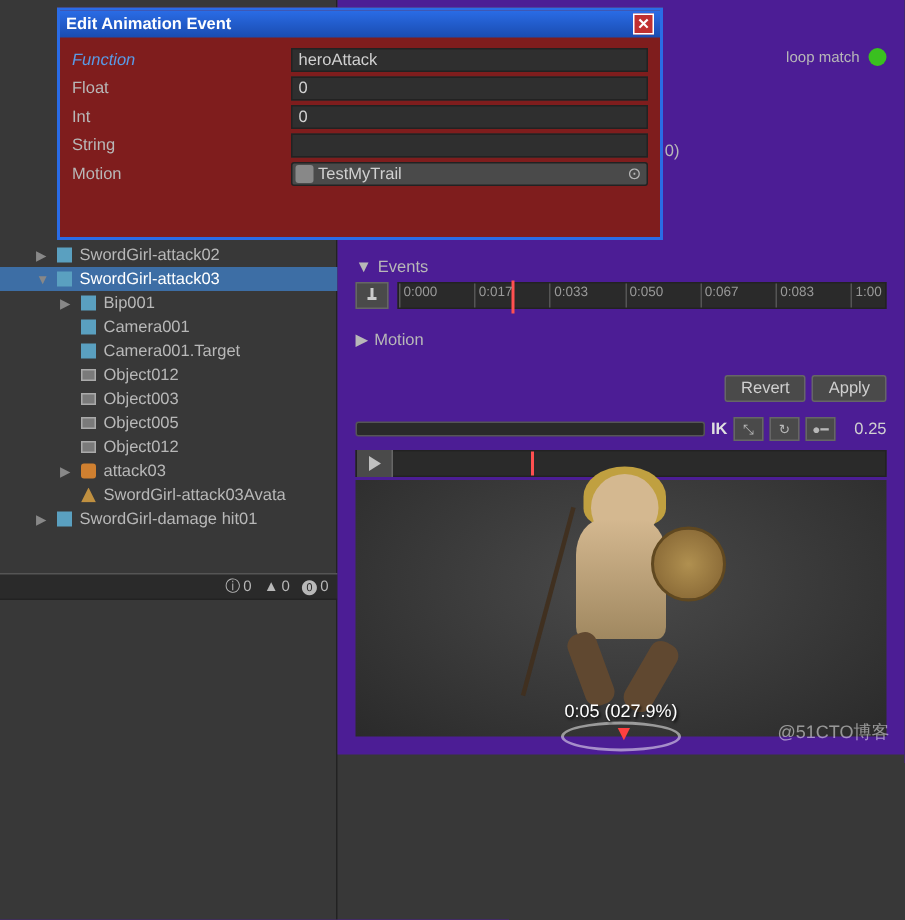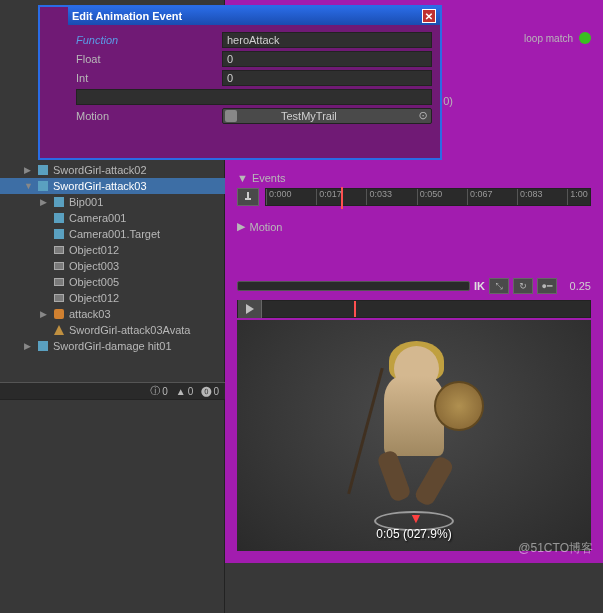--- a/index.html
+++ b/index.html
@@ -1,29 +1,29 @@
 <!DOCTYPE html>
 <html><head>
 <meta charset="utf-8">
 <style>
 * { box-sizing: border-box; margin: 0; padding: 0; font-family: Arial, sans-serif; }
 body { background: #383838; color: #b8b8b8; font-size: 11px; width: 603px; height: 613px; overflow: hidden; position: relative; }
 
 
-.dialog { position: absolute; top: 5px; left: 38px; width: 404px; height: 155px; border: 2px solid #2a6ce6; background: #701a75; z-index: 100; padding-left: 28px; }
+.dialog { position: absolute; top: 5px; left: 38px; width: 404px; height: 155px; border: 2px solid #2a6ce6; background: #7f1d1d; z-index: 100; }
 .dialog-title { background: linear-gradient(#2a6ce6, #1a4cb0); height: 18px; display: flex; align-items: center; padding: 0 4px; color: #fff; font-size: 11px; font-weight: bold; }
 .dialog-title .close-btn { margin-left: auto; width: 14px; height: 14px; background: #c03030; border: 1px solid #fff; display: flex; align-items: center; justify-content: center; color: #fff; font-size: 10px; cursor: pointer; }
 .dialog-body { padding: 6px 8px; }
 .dialog-row { display: flex; align-items: center; margin-bottom: 2px; height: 17px; }
 .dialog-label { width: 146px; color: #b8b8b8; font-size: 11px; }
 .dialog-label.link { color: #5a9be6; font-style: italic; }
 .dialog-input { flex: 1; background: #2f2f2f; border: 1px solid #222; color: #d0d0d0; height: 16px; padding: 0 4px; font-size: 11px; }
 .obj-field { flex: 1; display: flex; align-items: center; background: #4a4a4a; border: 1px solid #222; height: 16px; padding: 0 2px; border-radius: 2px; }
 .obj-icon { width: 12px; height: 12px; background: #888; border-radius: 2px; margin-right: 3px; }
-.obj-text { flex: 1; font-size: 11px; color: #d0d0d0; margin-left: 41px; }
+.obj-text { flex: 1; font-size: 11px; color: #d0d0d0; }
 .obj-picker { width: 12px; text-align: center; cursor: pointer; }
 
 
 .left-panel { position: absolute; left: 0; top: 0; width: 225px; height: 613px; background: #383838; border-right: 1px solid #222; }
 .hierarchy { position: absolute; top: 162px; left: 0; width: 225px; }
 .tree-row { display: flex; align-items: center; height: 16px; padding-left: 8px; }
 .tree-row.selected { background: #3d6ea5; color: #fff; }
 .tree-row .arrow { width: 12px; font-size: 9px; color: #888; }
 .tree-row .icon { width: 14px; height: 12px; margin-right: 3px; display: inline-flex; align-items: center; justify-content: center; }
 .cube-icon { background: #5aa0c0; width: 10px; height: 10px; }
@@ -31,21 +31,21 @@
 .anim-icon { width: 10px; height: 10px; background: #d08030; border-radius: 2px; }
 .avatar-icon { width: 10px; height: 10px; background: #c09040; clip-path: polygon(50% 0, 100% 100%, 0 100%); }
 .indent-1 { padding-left: 24px; }
 .indent-2 { padding-left: 40px; }
 
 
 .status-bar { position: absolute; top: 382px; left: 0; width: 225px; height: 18px; background: #2a2a2a; border-top: 1px solid #555; border-bottom: 1px solid #222; display: flex; align-items: center; justify-content: flex-end; padding: 0 6px; gap: 8px; font-size: 10px; }
 .status-bar .stat-icon { display: inline-flex; align-items: center; gap: 2px; }
 
 
-.right-panel { position: absolute; left: 225px; top: 0; width: 378px; height: 563px; background: #a21caf; }
+.right-panel { position: absolute; left: 225px; top: 0; width: 378px; height: 503px; background: #4c1d95; }
 .loop-match { position: absolute; top: 32px; right: 12px; display: flex; align-items: center; gap: 6px; font-size: 10px; }
 .loop-dot { width: 12px; height: 12px; border-radius: 50%; background: #3ac020; }
 .events-section { position: absolute; top: 172px; left: 12px; right: 12px; }
 .section-header { display: flex; align-items: center; gap: 4px; font-size: 11px; margin-bottom: 4px; }
 .timeline-row { display: flex; align-items: flex-start; gap: 6px; }
 .add-event-btn { width: 22px; height: 18px; background: #4a4a4a; border: 1px solid #666; display: flex; align-items: center; justify-content: center; cursor: pointer; }
 .timeline { flex: 1; height: 18px; background: #2a2a2a; border: 1px solid #222; position: relative; display: flex; font-size: 9px; color: #999; }
 .timeline .tick { position: absolute; top: 0; height: 100%; border-left: 1px solid #555; padding-left: 2px; }
 .timeline .marker { position: absolute; top: -2px; width: 2px; height: 22px; background: #ff5050; }
 .motion-section { position: absolute; top: 220px; left: 12px; right: 12px; display: flex; align-items: center; gap: 4px; font-size: 11px; }
@@ -208,20 +208,24 @@
           <div class="tick" style="left: 93%;">1:00</div>
         </div>
     </div>
   </div>
 
   <div class="motion-section">
     <span>▶</span>
     <span>Motion</span>
   </div>
 
+  <div class="buttons-row">
+    <button class="btn">Revert</button>
+    <button class="btn">Apply</button>
+  </div>
 
   <div class="ik-row">
     <div class="scrub"></div>
     <span class="ik-label">IK</span>
     <div class="ik-btn">⤡</div>
     <div class="ik-btn">↻</div>
     <div class="ik-btn">●━</div>
     <span class="speed-val">0.25</span>
   </div>
 
@@ -267,20 +271,21 @@
     </div>
     <div class="dialog-row">
       <span class="dialog-label">Float</span>
       <input class="dialog-input" value="0" style="">
     </div>
     <div class="dialog-row">
       <span class="dialog-label">Int</span>
       <input class="dialog-input" value="0" style="">
     </div>
     <div class="dialog-row">
+      <span class="dialog-label">String</span>
       <input class="dialog-input" value="" style="">
     </div>
     <div class="dialog-row">
       <span class="dialog-label">Motion</span>
       <div class="obj-field">
         <span class="obj-icon"></span>
         <span class="obj-text">TestMyTrail</span>
         <span class="obj-picker">⊙</span>
       </div>
     </div>

